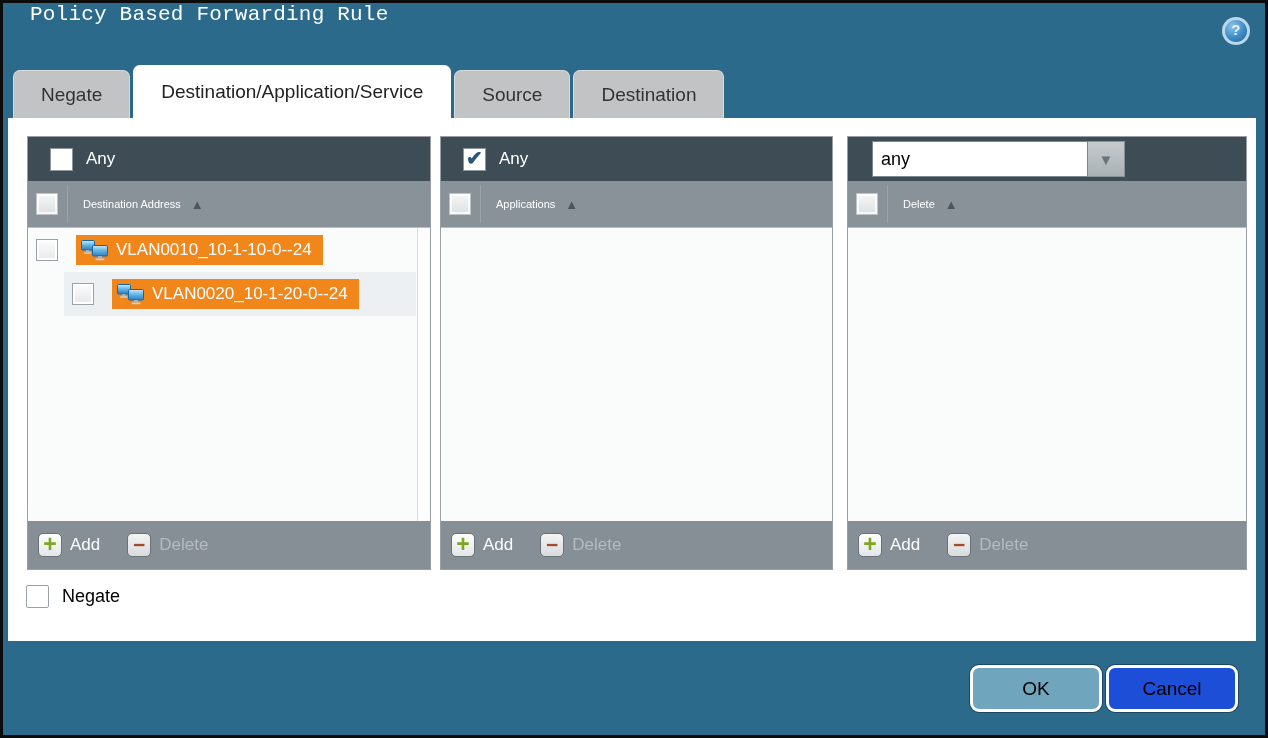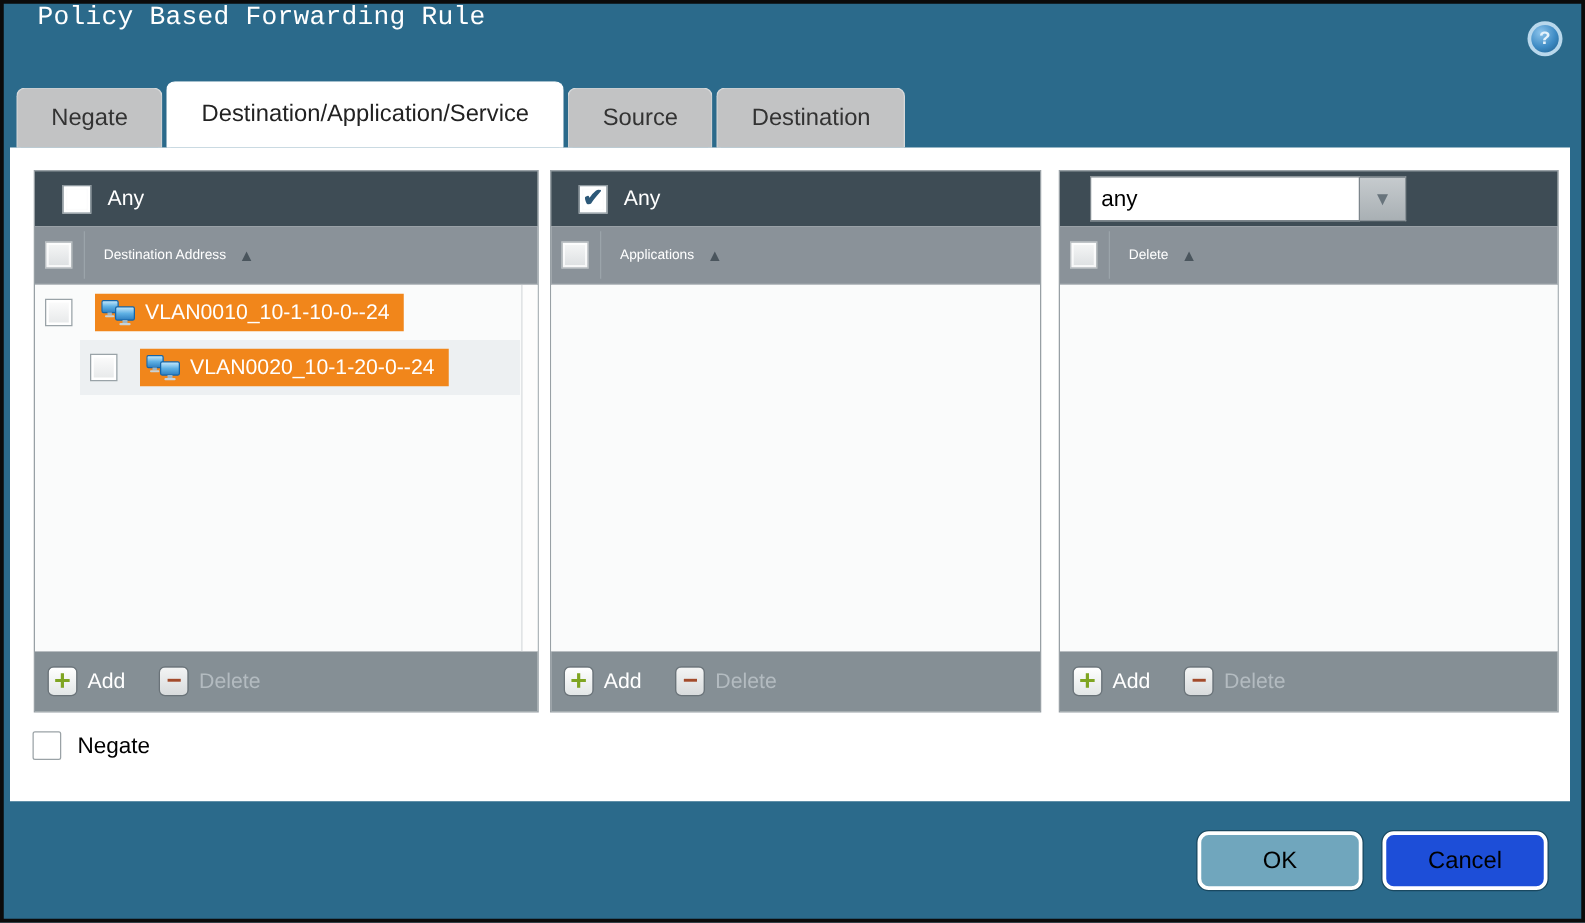--- a/index.html
+++ b/index.html
@@ -88,21 +88,21 @@
   .ic.plus{ background:linear-gradient(#ffffff,#e2e6e6); color:#7FA522; font-size:23px; padding-bottom:2px; }
   .ic.minus{ background:linear-gradient(#f3f4f4,#d8dbdc); color:#A34B2B; font-size:21px; padding-bottom:2px; }
   .ftr-label{ font-size:17px; color:#fff; }
   .ftr-label.disabled{ color:#B3BBC0; }
 
   
   .negate-row{ display:flex; align-items:center; margin:15px 0 0 18px; gap:13px; }
   .negate-label{ font-size:18px; color:#000; }
 
   
-  .dlg-buttons{ position:absolute; right:27px; bottom:23px; display:flex; gap:16px; z-index:2;margin-top:25px; }
+  .dlg-buttons{ position:absolute; right:27px; bottom:23px; display:flex; gap:4px; z-index:2;margin-top:25px; }
   .btn{ width:132px; height:47px; border-radius:9px; border:3px solid #fff; font-size:19px;
     color:#000; font-family:inherit; cursor:pointer; box-shadow:0 0 0 1px rgba(5,30,45,.45); }
   .btn.ok{ background:#70A6BD; }
   .btn.cancel{ background:#1d4ed8; }
 
   .defs-holder{ position:absolute; width:0; height:0; overflow:hidden; }
 </style>
 </head>
 <body>
 

